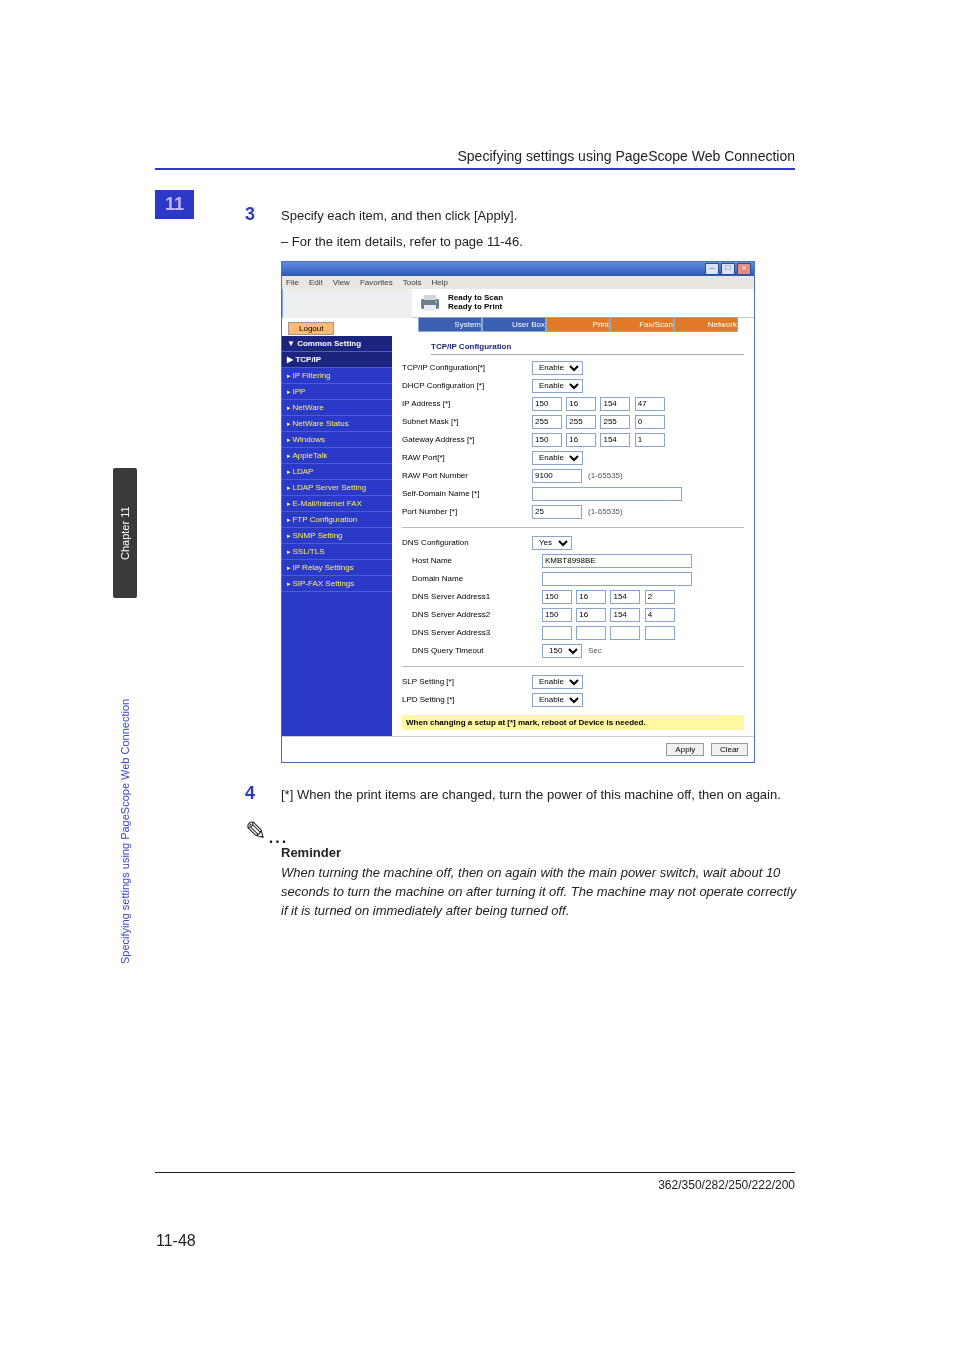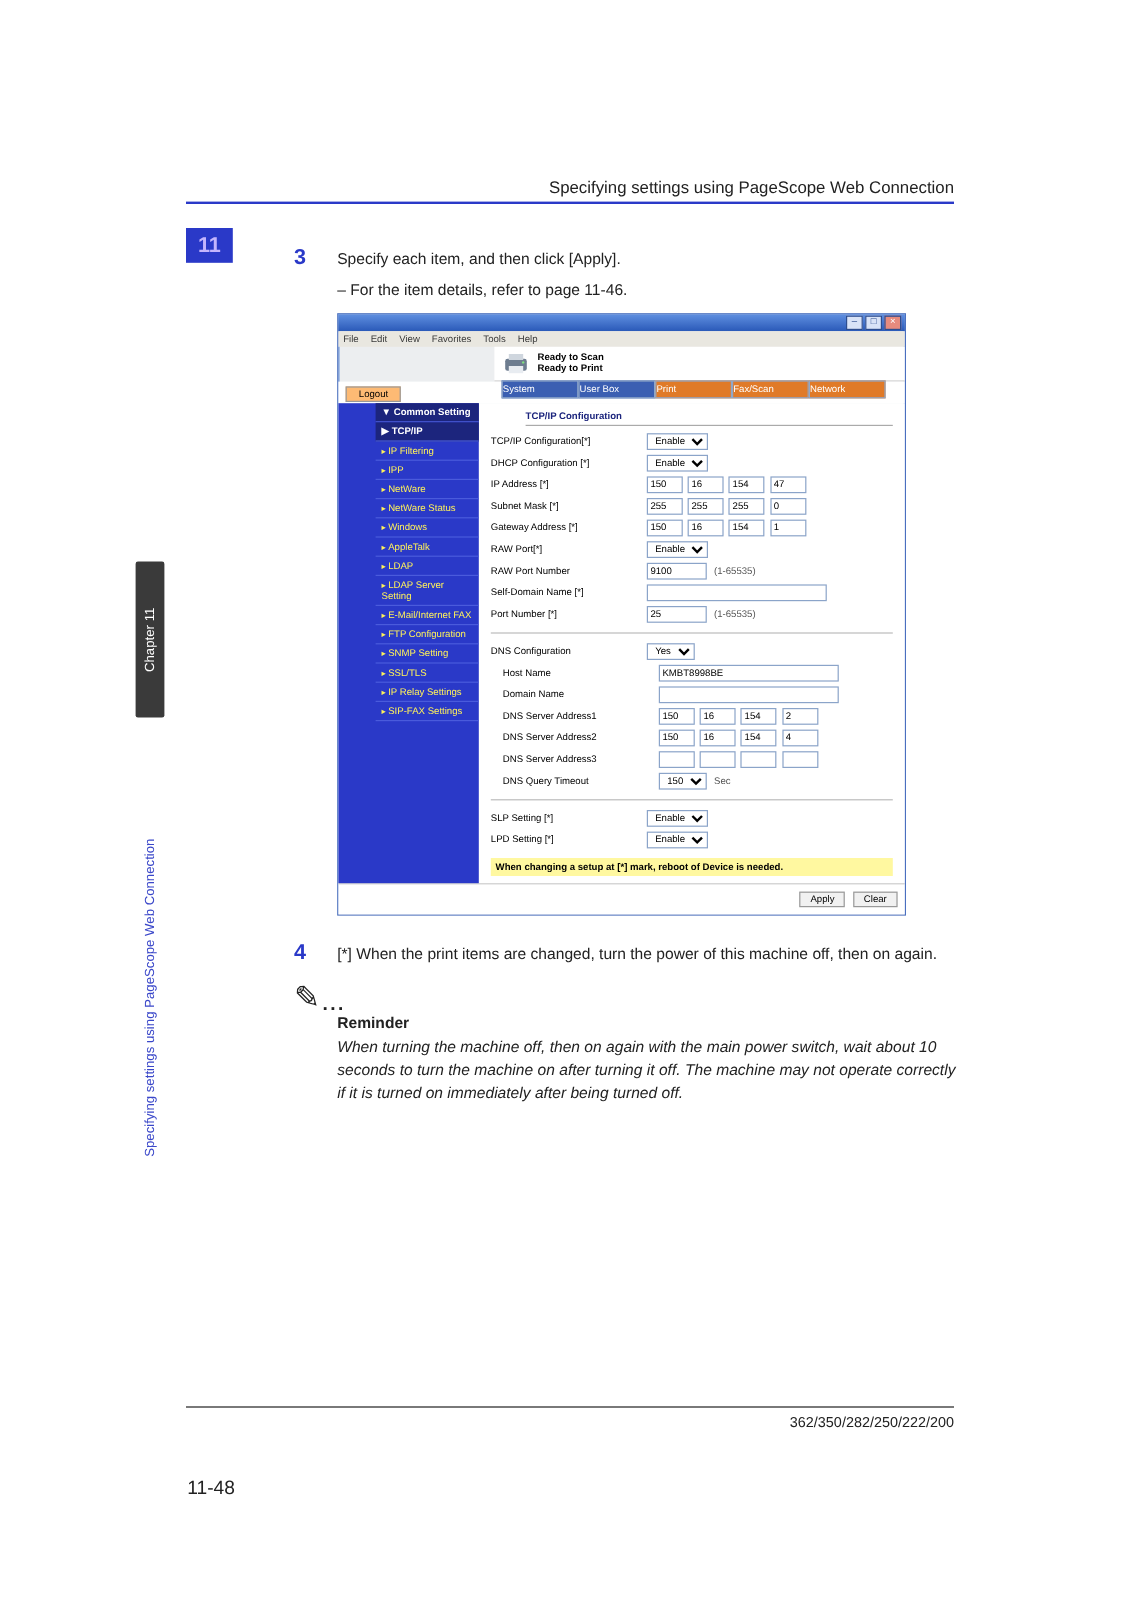--- a/index.html
+++ b/index.html
@@ -174,38 +174,37 @@
   }
   .tabs-row {
     display: flex;
     margin-left: 130px;
     margin-top: -18px;
     margin-bottom: 0;
   }
   .tabt {
     flex: 0 0 auto;
     width: 62px;
-    text-align: left;
+    text-align: right;
     font-size: 8px;
     padding: 2px 0;
     color: #fff;
     border: 1px solid #8fa7c9;
   }
   .tabt.blue { background:#3b5fb2; }
   .tabt.orange { background:#e07a28; }
   .conf-body {
     display: flex;
     background: #fff;
   }
   .conf-side {
-    width: 86px;
+    width: 110px;
     background: #2a39c8;
     color: #fff;
     font-size: 8px;
-    padding-left: 31px;
   }
   .conf-side .head, .conf-side .sel {
     background: #1c257d;
     padding: 3px 5px;
     border-bottom: 1px solid #4a5bdc;
     font-weight: bold;
   }
   .conf-side .item {
     padding: 3px 5px;
     border-bottom: 1px solid #4a5bdc;

